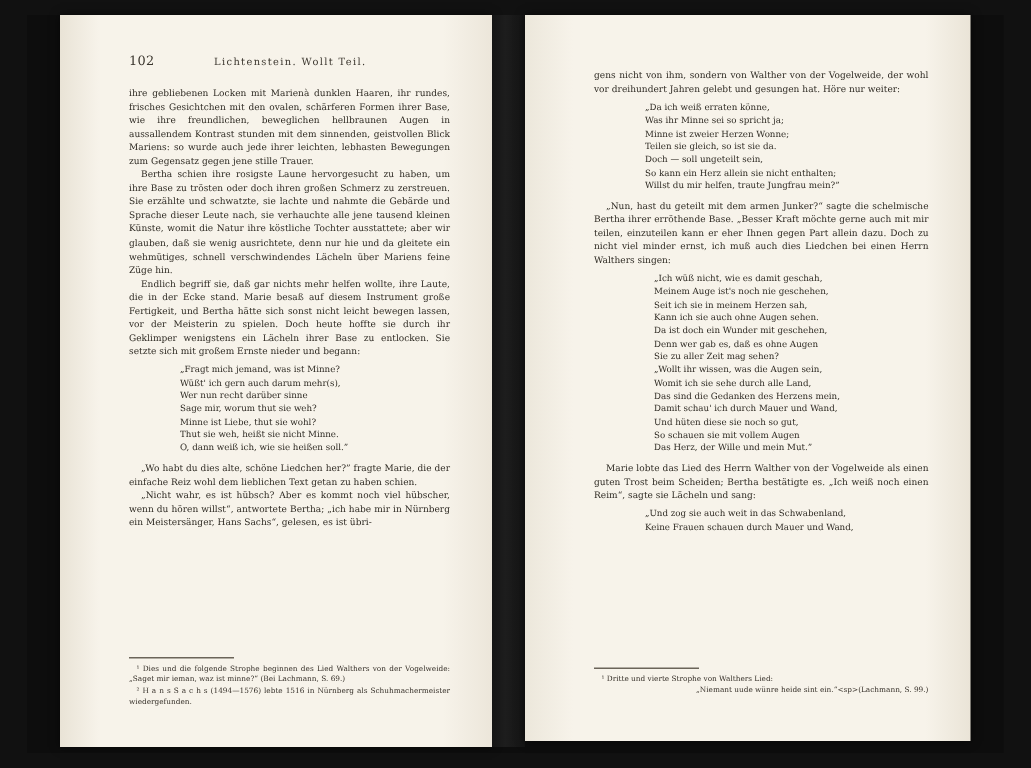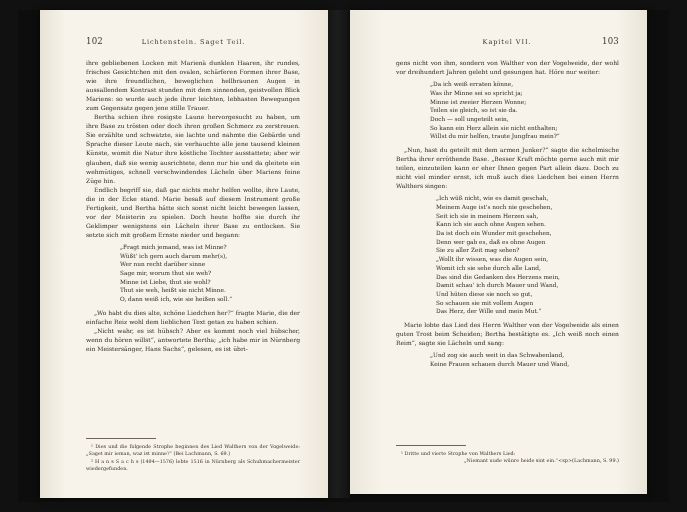--- a/index.html
+++ b/index.html
@@ -144,21 +144,21 @@
 </head>
 <body>
 
 <div class="scan">
   <div class="book">
 
     <div class="page left">
       <div class="inner">
         <div class="runhead">
           <span class="folio">102</span>
-          <span class="title">Lichtenstein.  Saget Teil.</span>
+          <span class="title">Lichtenstein.  Wollt Teil.</span>
           <span class="spacer"></span>
         </div>
 
         <div class="body">
           <p class="t noind">ihre gebliebenen Locken mit Marienà dunklen Haaren, ihr rundes, frisches Gesichtchen mit den ovalen, schärferen Formen ihrer Base, wie ihre freundlichen, beweglichen hellbraunen Augen in aussallendem Kontrast stunden mit dem sinnenden, geistvollen Blick Mariens: so wurde auch jede ihrer leichten, lebhasten Bewegungen zum Gegensatz gegen jene stille Trauer.</p>
           <p class="t">Bertha schien ihre rosigste Laune hervorgesucht zu haben, um ihre Base zu trösten oder doch ihren großen Schmerz zu zerstreuen. Sie erzählte und schwatzte, sie lachte und nahmte die Gebärde und Sprache dieser Leute nach, sie verhauchte alle jene tausend kleinen Künste, womit die Natur ihre köstliche Tochter ausstattete; aber wir glauben, daß sie wenig ausrichtete, denn nur hie und da gleitete ein wehmütiges, schnell verschwindendes Lächeln über Mariens feine Züge hin.</p>
           <p class="t">Endlich begriff sie, daß gar nichts mehr helfen wollte, ihre Laute, die in der Ecke stand. Marie besaß auf diesem Instrument große Fertigkeit, und Bertha hätte sich sonst nicht leicht bewegen lassen, vor der Meisterin zu spielen. Doch heute hoffte sie durch ihr Geklimper wenigstens ein Lächeln ihrer Base zu entlocken. Sie setzte sich mit großem Ernste nieder und begann:</p>
 
           <div class="verse">
             <span class="vl">„Fragt mich jemand, was ist Minne?</span>
@@ -179,25 +179,20 @@
           <p class="fn">¹ Dies und die folgende Strophe beginnen des Lied Walthers von der Vogelweide: „Saget mir ieman, waz ist minne?“ (Bei Lachmann, S. 69.)</p>
           <p class="fn">² H a n s   S a c h s (1494—1576) lebte 1516 in Nürnberg als Schuhmachermeister wiedergefunden.</p>
         </div>
       </div>
     </div>
 
     <div class="gutter"></div>
 
     <div class="page right">
       <div class="inner">
-        <div class="runhead right-head">
-          <span class="spacer"></span>
-          <span class="title">Kapitel VII.</span>
-          <span class="folio">103</span>
-        </div>
 
         <div class="body">
           <p class="t noind">gens nicht von ihm, sondern von Walther von der Vogelweide, der wohl vor dreihundert Jahren gelebt und gesungen hat. Höre nur weiter:</p>
 
           <div class="verse">
             <span class="vl">„Da ich weiß erraten könne,</span>
             <span class="vl">Was ihr Minne sei so spricht ja;</span>
             <span class="vl">Minne ist zweier Herzen Wonne;</span>
             <span class="vl">Teilen sie gleich, so ist sie da.</span>
             <span class="vl">Doch — soll ungeteilt sein,</span>

